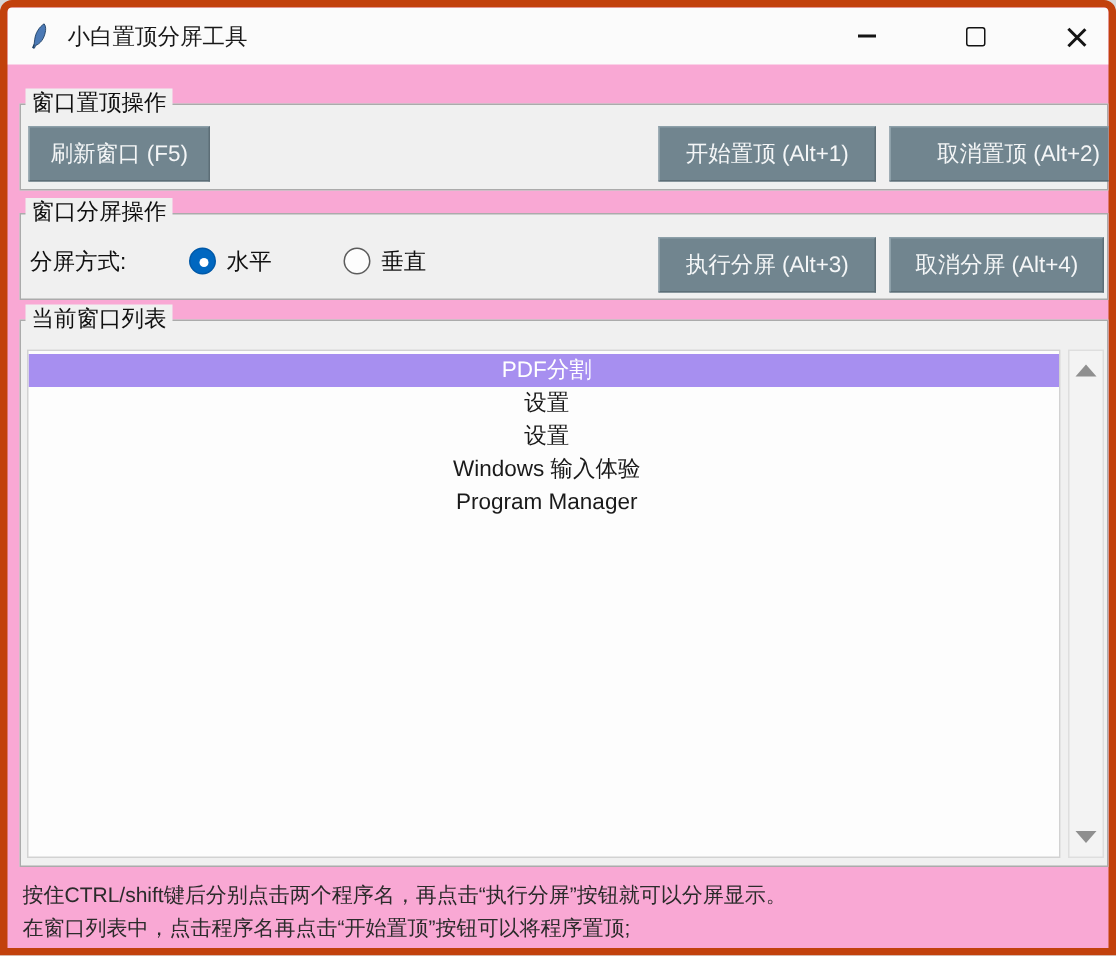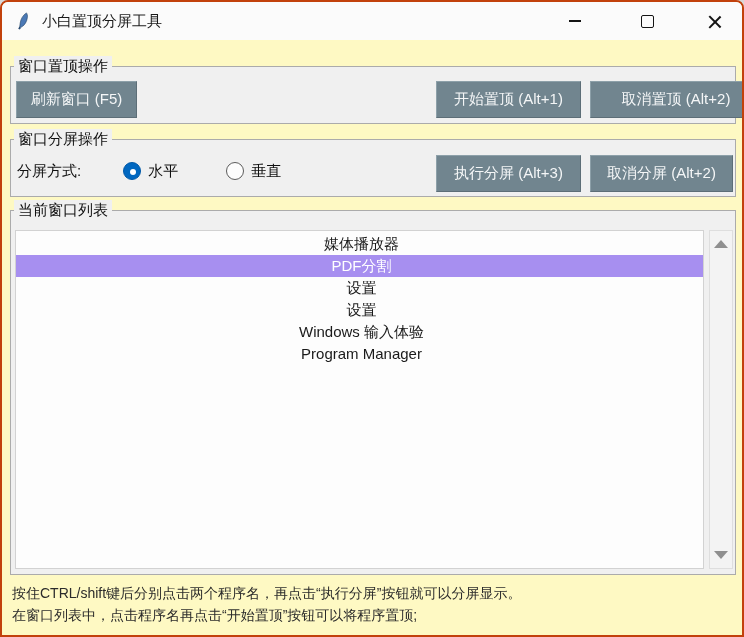--- a/index.html
+++ b/index.html
@@ -1,18 +1,18 @@
 <!DOCTYPE html>
 <html><head>
 <meta charset="utf-8">
 <style>
   html,body{margin:0;padding:0;background:#d8d8d8;font-family:"Liberation Sans","DejaVu Sans",sans-serif;}
   #window{
     position:relative;width:744px;height:637px;box-sizing:border-box;
-    background:#fef9c3;border:2px solid #c2410c;border-radius:8px 8px 0 0;overflow:hidden;
+    background:#f9a8d4;border:5px solid #c2410c;border-radius:8px 8px 0 0;overflow:hidden;
   }
   
   .titlebar{position:absolute;left:0;top:0;width:100%;height:38px;background:#FBFBFB;display:flex;align-items:center;}
   .app-icon{margin-left:13px;width:18px;height:18px;flex:0 0 auto;}
   .title-text{margin-left:9px;font-size:15px;color:#191919;white-space:nowrap;}
   .cap-btn{position:absolute;top:3px;width:46px;height:32px;display:flex;align-items:center;justify-content:center;background:transparent;border:none;cursor:default;}
   .cap-min{left:550px}.cap-max{left:622px}.cap-close{left:689px}
   .glyph-min{width:12px;height:1.4px;background:#141414;}
   .glyph-max{width:11px;height:11px;border:1.4px solid #141414;border-radius:2px;}
   .glyph-close{position:relative;width:13px;height:13px;}
@@ -100,27 +100,26 @@
       <span class="radio">
         <span class="radio-circle radio-on"></span>
         <span>水平</span>
       </span>
       <span class="radio">
         <span class="radio-circle radio-off"></span>
         <span>垂直</span>
       </span>
     </div>
     <button class="slate-btn" id="btn-exec">执行分屏 (Alt+3)</button>
-    <button class="slate-btn" id="btn-cancel-split">取消分屏 (Alt+2)</button>
+    <button class="slate-btn" id="btn-cancel-split">取消分屏 (Alt+4)</button>
   </div>
 
   <div class="group" id="group-list">
     <span class="glabel">当前窗口列表</span>
     <div class="listbox">
-      <div class="list-item">媒体播放器</div>
       <div class="list-item selected">PDF分割</div>
       <div class="list-item">设置</div>
       <div class="list-item">设置</div>
       <div class="list-item">Windows 输入体验</div>
       <div class="list-item">Program Manager</div>
     </div>
     <div class="scrollbar">
       <span class="sb-arrow sb-up"></span>
       <span class="sb-arrow sb-down"></span>
     </div>

